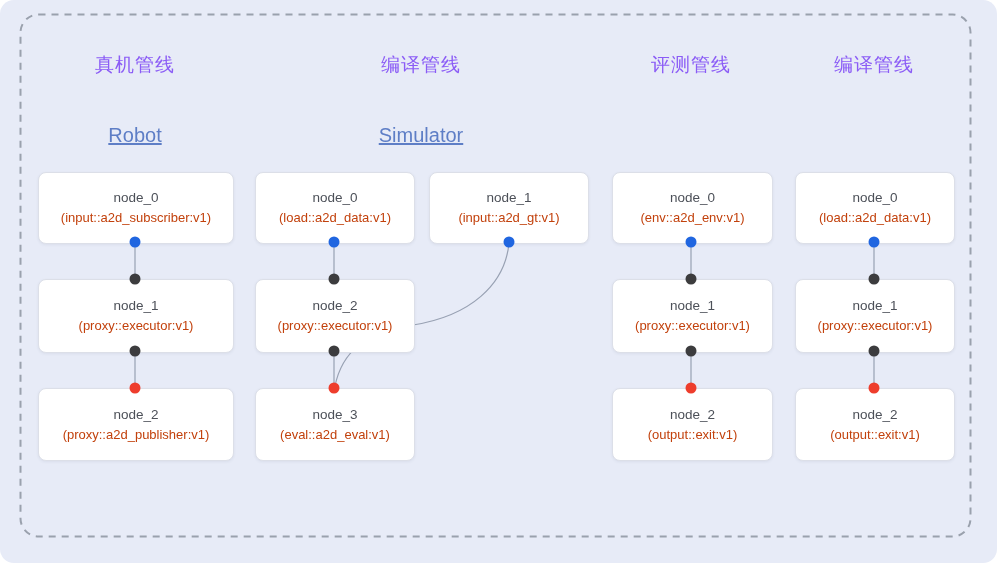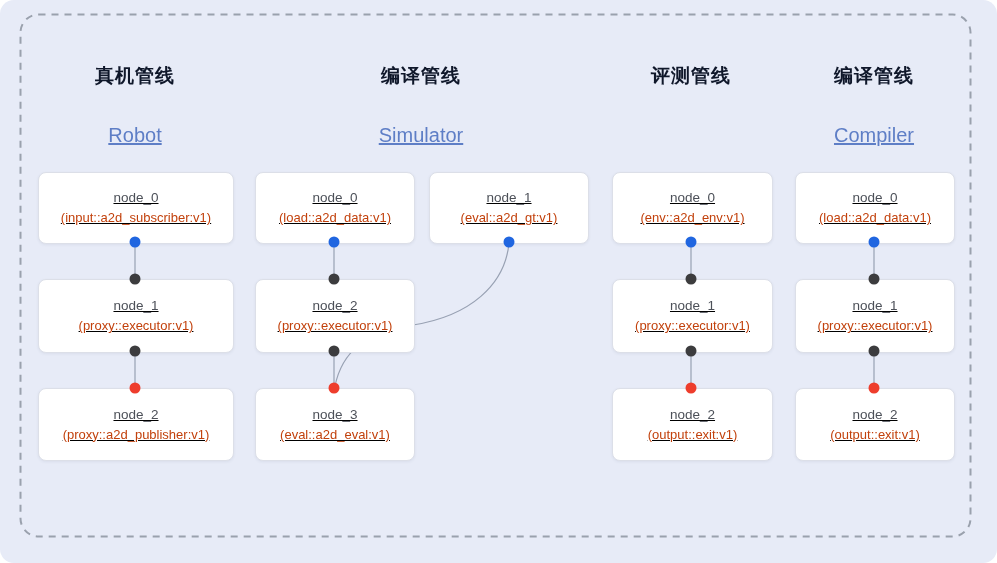--- a/index.html
+++ b/index.html
@@ -1,27 +1,27 @@
 <!DOCTYPE html>
 <html><head>
 <meta charset="utf-8">
 <style>
   html,body{margin:0;padding:0;background:#ffffff;font-family:"Liberation Sans","DejaVu Sans",sans-serif;}
   .canvas{position:relative;width:997px;height:563px;overflow:hidden;}
   .panel-bg{position:absolute;inset:0;background:#e7ebf7;border-radius:14px;}
   svg.wires{position:absolute;left:0;top:0;z-index:1;}
   
   .hdr{position:absolute;width:220px;text-align:center;z-index:2;}
-  .hdr.zh{top:63px;font-size:19px;font-weight:700;color:#0f172a;letter-spacing:1px;}
+  .hdr.zh{top:52px;font-size:19px;font-weight:400;color:#8b5cf6;letter-spacing:1px;}
   .hdr.en{top:124px;font-size:20px;font-weight:400;color:#5e7ec6;text-decoration:underline;}
   .hx-robot{left:25px}.hx-eval{left:311px}.hx-sim{left:581px}.hx-comp{left:764px}
   
   .node{position:absolute;z-index:2;background:#ffffff;border:1px solid #dcdfe8;border-radius:8px;
         box-shadow:0 1px 3px rgba(40,50,80,.07);display:flex;flex-direction:column;
-        align-items:center;justify-content:center;gap:4px;text-align:left;text-decoration:underline;}
+        align-items:center;justify-content:center;gap:4px;text-align:left;}
   .node .nm{font-size:13.5px;color:#4c5058;line-height:1.2;}
   .node .tp{font-size:13px;color:#c2410c;line-height:1.2;}
   .c-robot{left:38px;width:194px}
   .c-eval{left:255px;width:158px}
   .c-evalgt{left:429px;width:158px}
   .c-sim{left:612px;width:159px}
   .c-comp{left:795px;width:158px}
   .r0{top:172px;height:70px}
   .r1{top:279px;height:72px}
   .r2{top:388px;height:71px}
@@ -49,42 +49,41 @@
       <path d="M509,243 C505,285 470,316 413,325 C365,332 342,352 335,386"></path>
     </g>
   </svg>
 
   <div class="hdr zh hx-robot">真机管线</div>
   <div class="hdr zh hx-eval">编译管线</div>
   <div class="hdr zh hx-sim">评测管线</div>
   <div class="hdr zh hx-comp">编译管线</div>
   <div class="hdr en hx-robot">Robot</div>
   <div class="hdr en hx-eval">Simulator</div>
-  <div class="hdr en hx-comp">Compiler</div>
 
   <div class="node c-robot r0">
     <div class="nm">node_0</div>
     <div class="tp">(input::a2d_subscriber:v1)</div>
   </div>
   <div class="node c-robot r1">
     <div class="nm">node_1</div>
     <div class="tp">(proxy::executor:v1)</div>
   </div>
   <div class="node c-robot r2">
     <div class="nm">node_2</div>
     <div class="tp">(proxy::a2d_publisher:v1)</div>
   </div>
 
   <div class="node c-eval r0">
     <div class="nm">node_0</div>
     <div class="tp">(load::a2d_data:v1)</div>
   </div>
   <div class="node c-evalgt r0">
     <div class="nm">node_1</div>
-    <div class="tp">(eval::a2d_gt:v1)</div>
+    <div class="tp">(input::a2d_gt:v1)</div>
   </div>
   <div class="node c-eval r1">
     <div class="nm">node_2</div>
     <div class="tp">(proxy::executor:v1)</div>
   </div>
   <div class="node c-eval r2">
     <div class="nm">node_3</div>
     <div class="tp">(eval::a2d_eval:v1)</div>
   </div>
 

